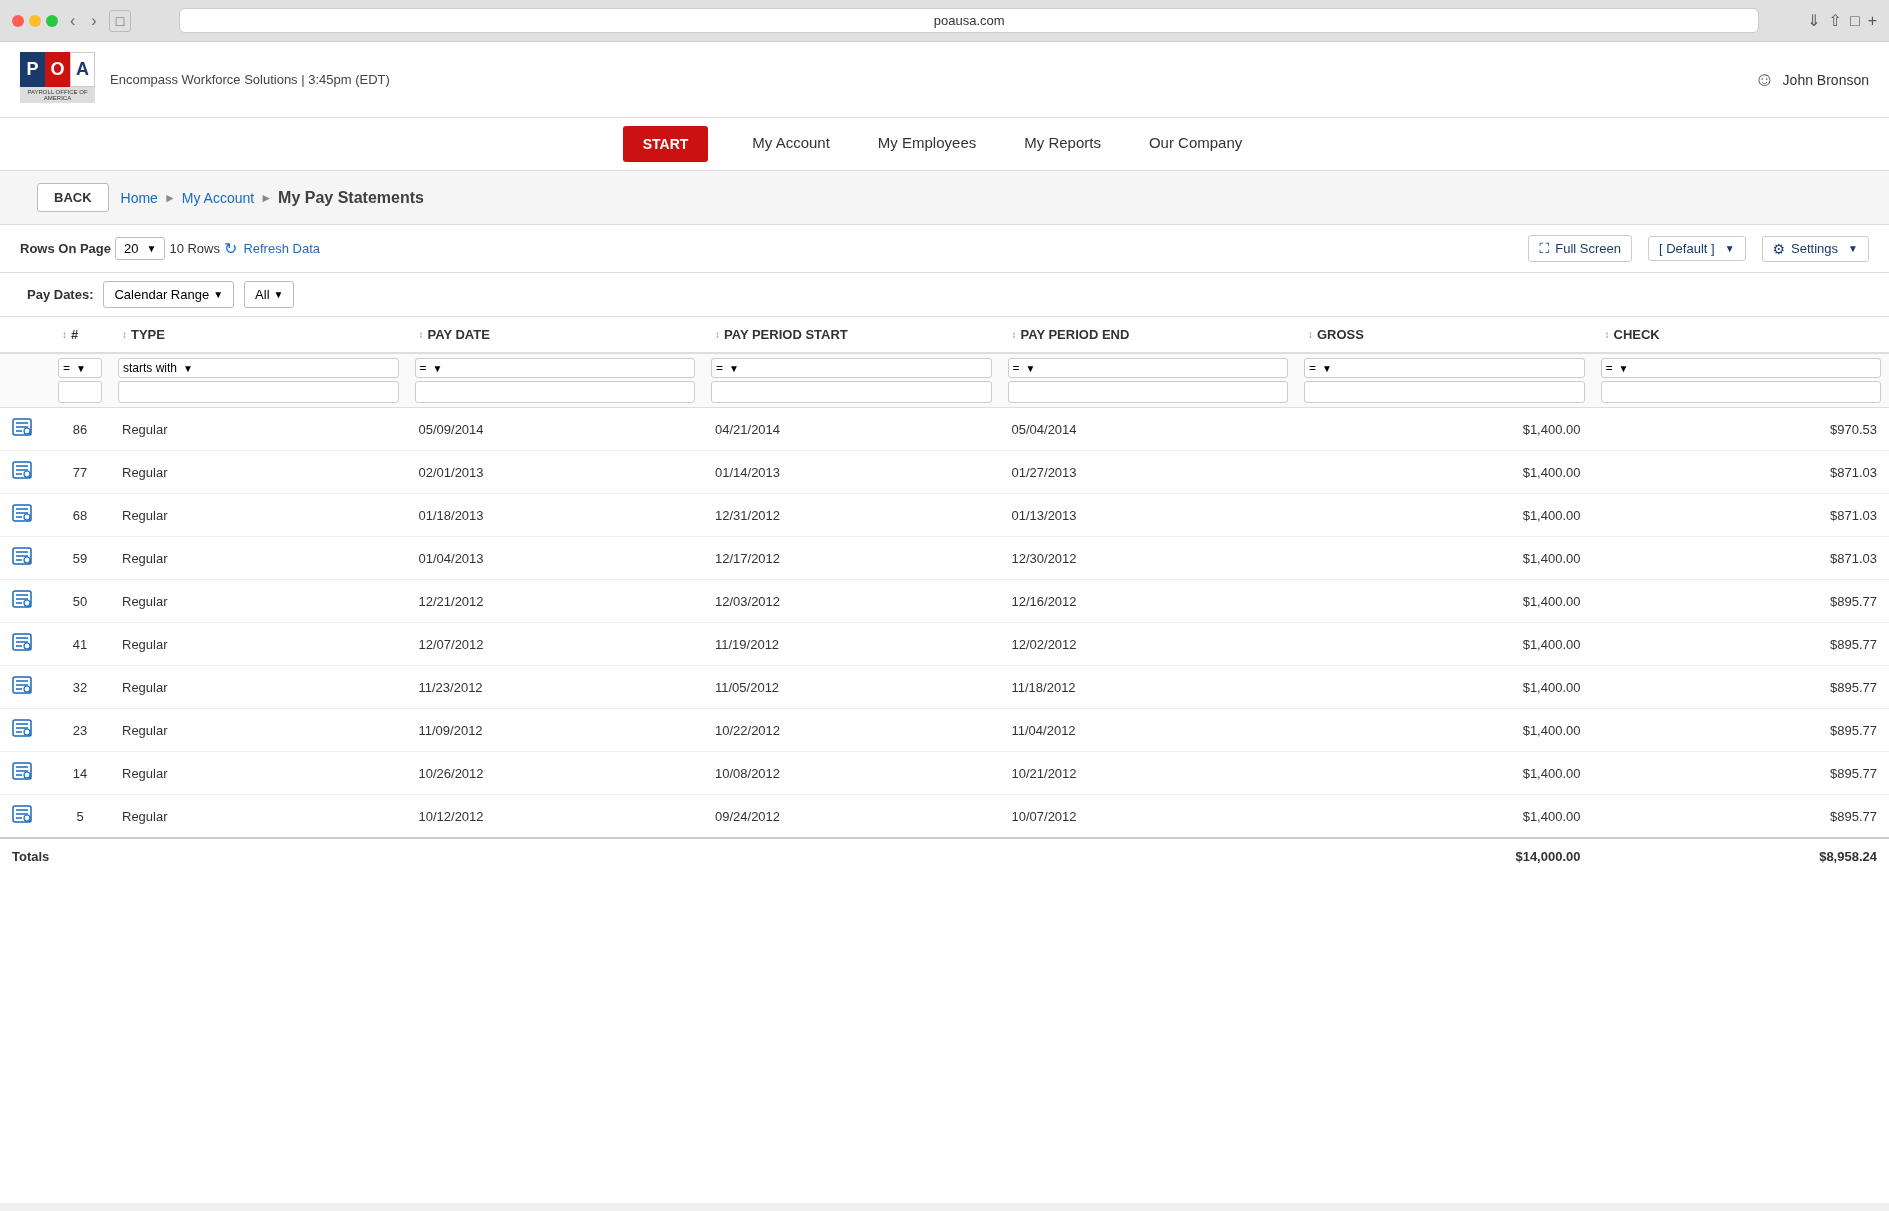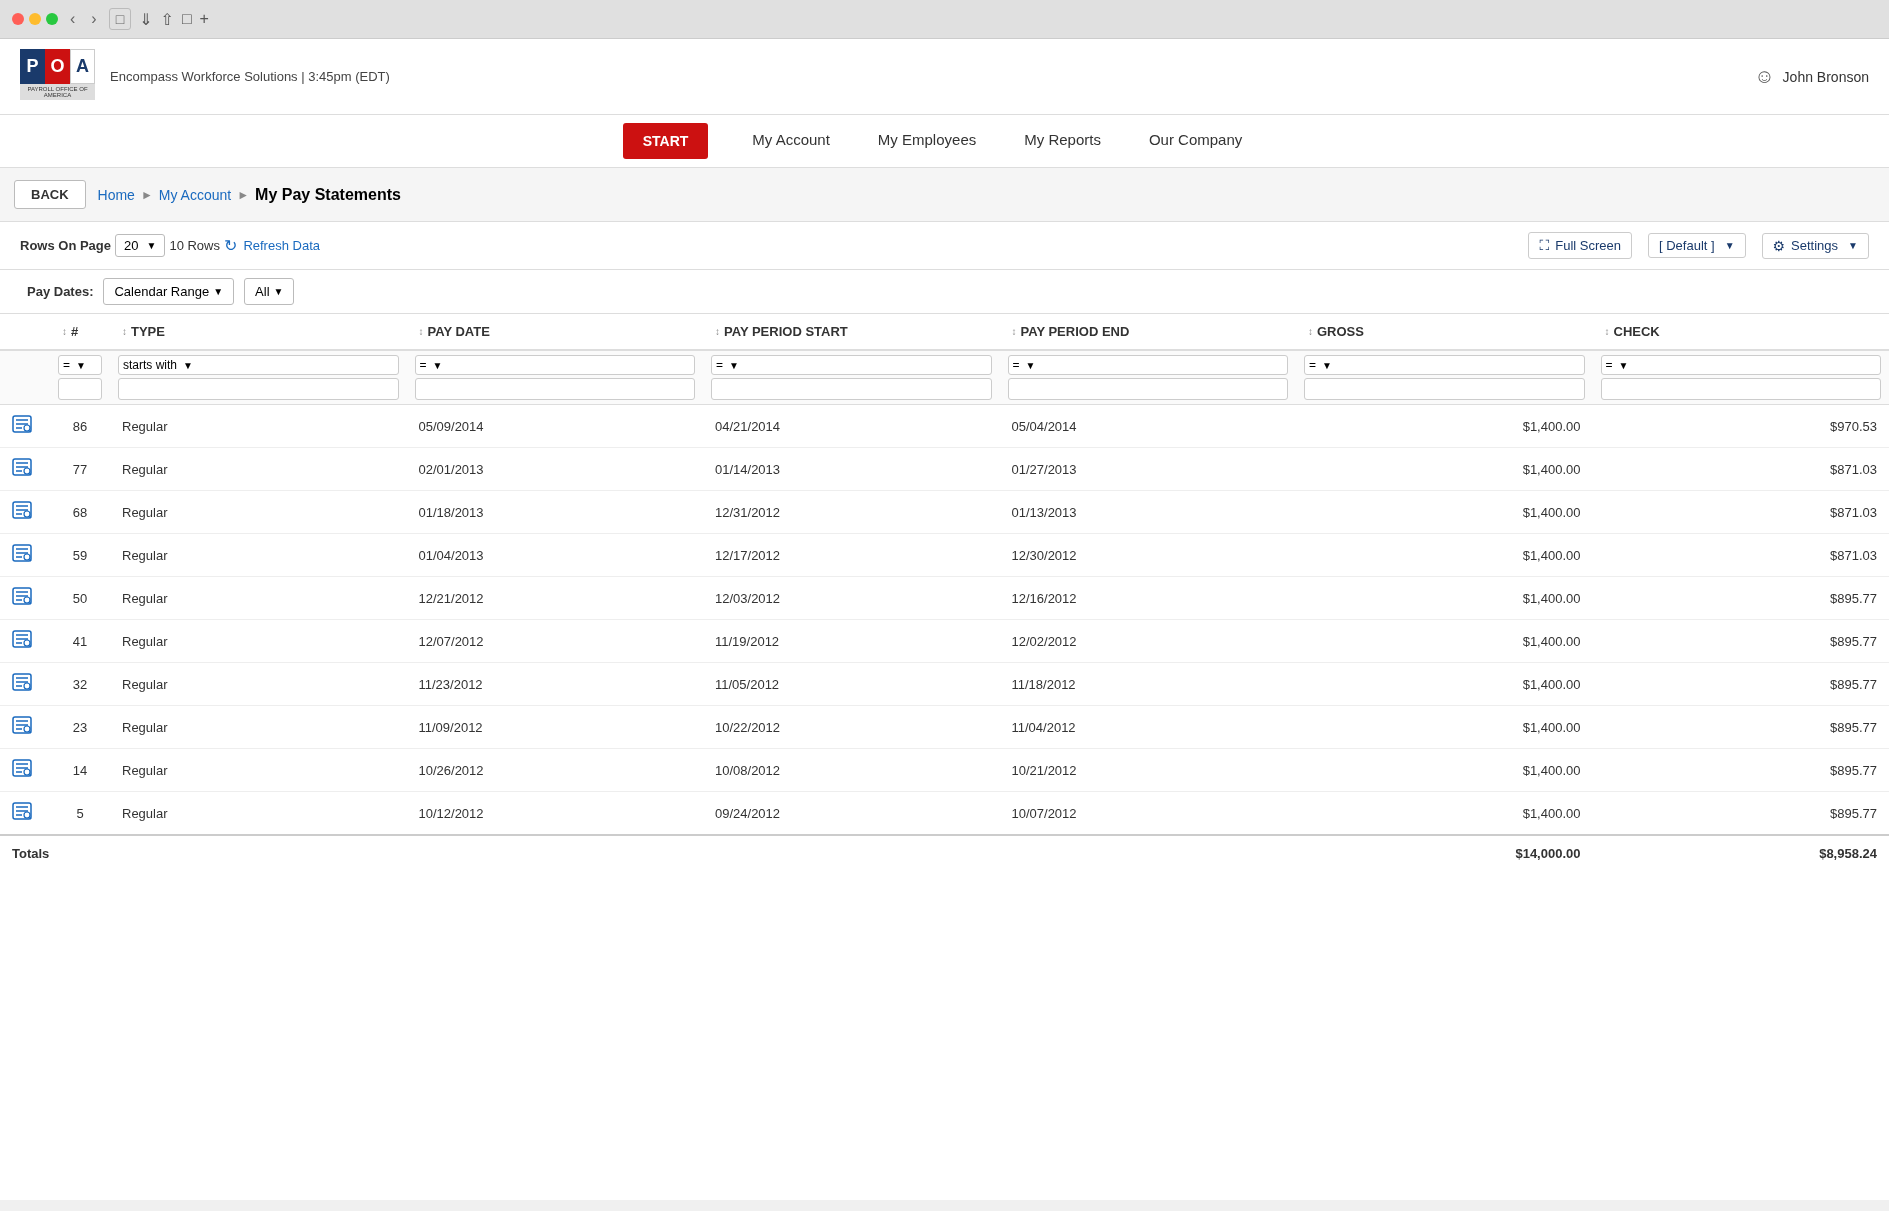--- a/index.html
+++ b/index.html
@@ -61,30 +61,30 @@
       padding: 10px 20px; border: none; cursor: pointer; border-radius: 3px; margin-right: 20px;
     }
     .nav-menu { display: flex; gap: 0; }
     .nav-item {
       padding: 16px 24px; cursor: pointer; font-size: 15px; color: #333;
       border-bottom: 3px solid transparent;
     }
 
     
     .breadcrumb-bar {
-      display: flex; align-items: center; padding: 12px 14px; background: #f5f5f5; border-bottom: 1px solid #ddd; gap: 12px;
+      display: flex; align-items: center; padding: 12px 37px; background: #f5f5f5; border-bottom: 1px solid #ddd; gap: 12px;
     }
     .back-btn {
       background: white; border: 1px solid #bbb; padding: 6px 16px; cursor: pointer;
       font-size: 13px; border-radius: 3px; font-weight: bold; color: #333;
     }
     .breadcrumb-nav { display: flex; align-items: center; gap: 6px; font-size: 14px; }
     .breadcrumb-link { color: #1a6abf; cursor: pointer; }
     .breadcrumb-sep { color: #888; font-size: 12px; }
-    .breadcrumb-current { color: #000000; font-weight: bold; font-size: 16px; }
+    .breadcrumb-current { color: #404040; font-weight: bold; font-size: 16px; }
 
     
     .data-toolbar {
       display: flex; align-items: center; padding: 10px 20px; background: white;
       border-bottom: 1px solid #ddd; gap: 16px; flex-wrap: wrap;
     }
     .toolbar-left { display: flex; align-items: center; gap: 4px; }
     .toolbar-right { display: flex; align-items: center; gap: 16px; margin-left: auto; }
     .rows-label { font-size: 13px; font-weight: bold; color: #333; }
     .rows-select {
@@ -150,20 +150,23 @@
 <div class="browser-chrome">
   <div class="browser-toolbar">
     <div class="browser-dots">
       <div class="browser-dot dot-red"></div>
       <div class="browser-dot dot-yellow"></div>
       <div class="browser-dot dot-green"></div>
     </div>
     <button class="browser-nav-btn">‹</button>
     <button class="browser-nav-btn">›</button>
     <button class="browser-window-btn">□</button>
+    <div class="browser-url-bar">
+      <span>poausa.com</span>
+    </div>
     <div class="browser-actions">
       <button class="browser-action-btn">⇓</button>
       <button class="browser-action-btn">⇧</button>
       <button class="browser-action-btn">□</button>
       <button class="browser-action-btn">+</button>
     </div>
   </div>
 </div>
 
 <div class="app-container">

